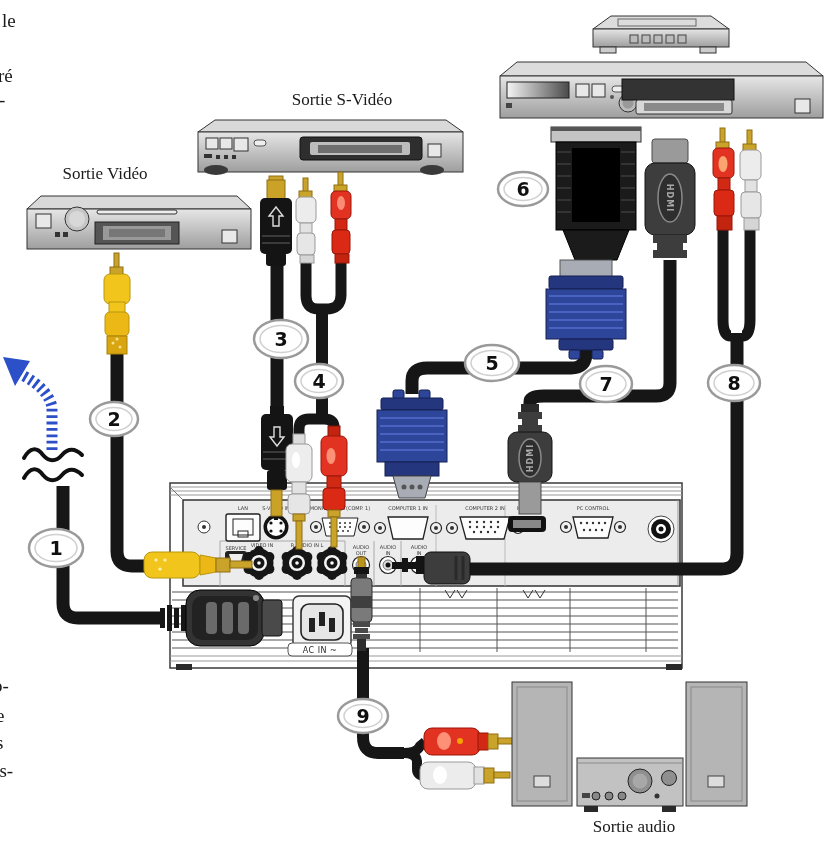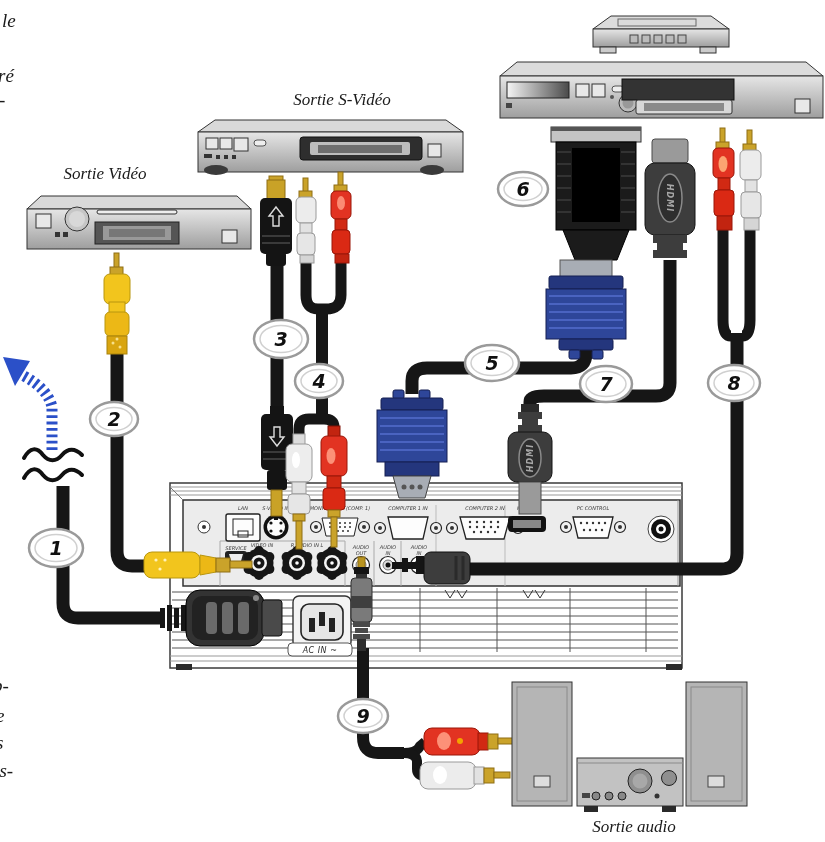--- a/index.html
+++ b/index.html
@@ -1,16 +1,16 @@
 <!DOCTYPE html>
 <html><head>
 <meta charset="utf-8">
 <style>
   html,body{margin:0;padding:0;background:#fff;}
-  #page{width:825px;height:842px;position:relative;background:#fff;overflow:hidden;font-style:italic;}
+  #page{width:825px;height:842px;position:relative;background:#fff;overflow:hidden;}
   svg{display:block;}
   svg text{font-family:"DejaVu Sans",sans-serif;}
   .serif{font-family:"Liberation Serif",serif;fill:#1a1a1a;}
   .devlabel{font-size:17px;text-anchor:middle;}
   .frag{font-size:19px;}
   .plabel{font-size:5px;fill:#3a3a3a;text-anchor:middle;letter-spacing:0px;}
   .cnum{font-size:19px;font-weight:700;fill:#101010;text-anchor:middle;}
   .hdmitxt{font-size:8px;font-weight:700;fill:#a8a8a8;letter-spacing:1px;text-anchor:middle;}
   .aclabel{font-size:8px;fill:#2a2a2a;text-anchor:middle;letter-spacing:0.5px;}
 </style>

